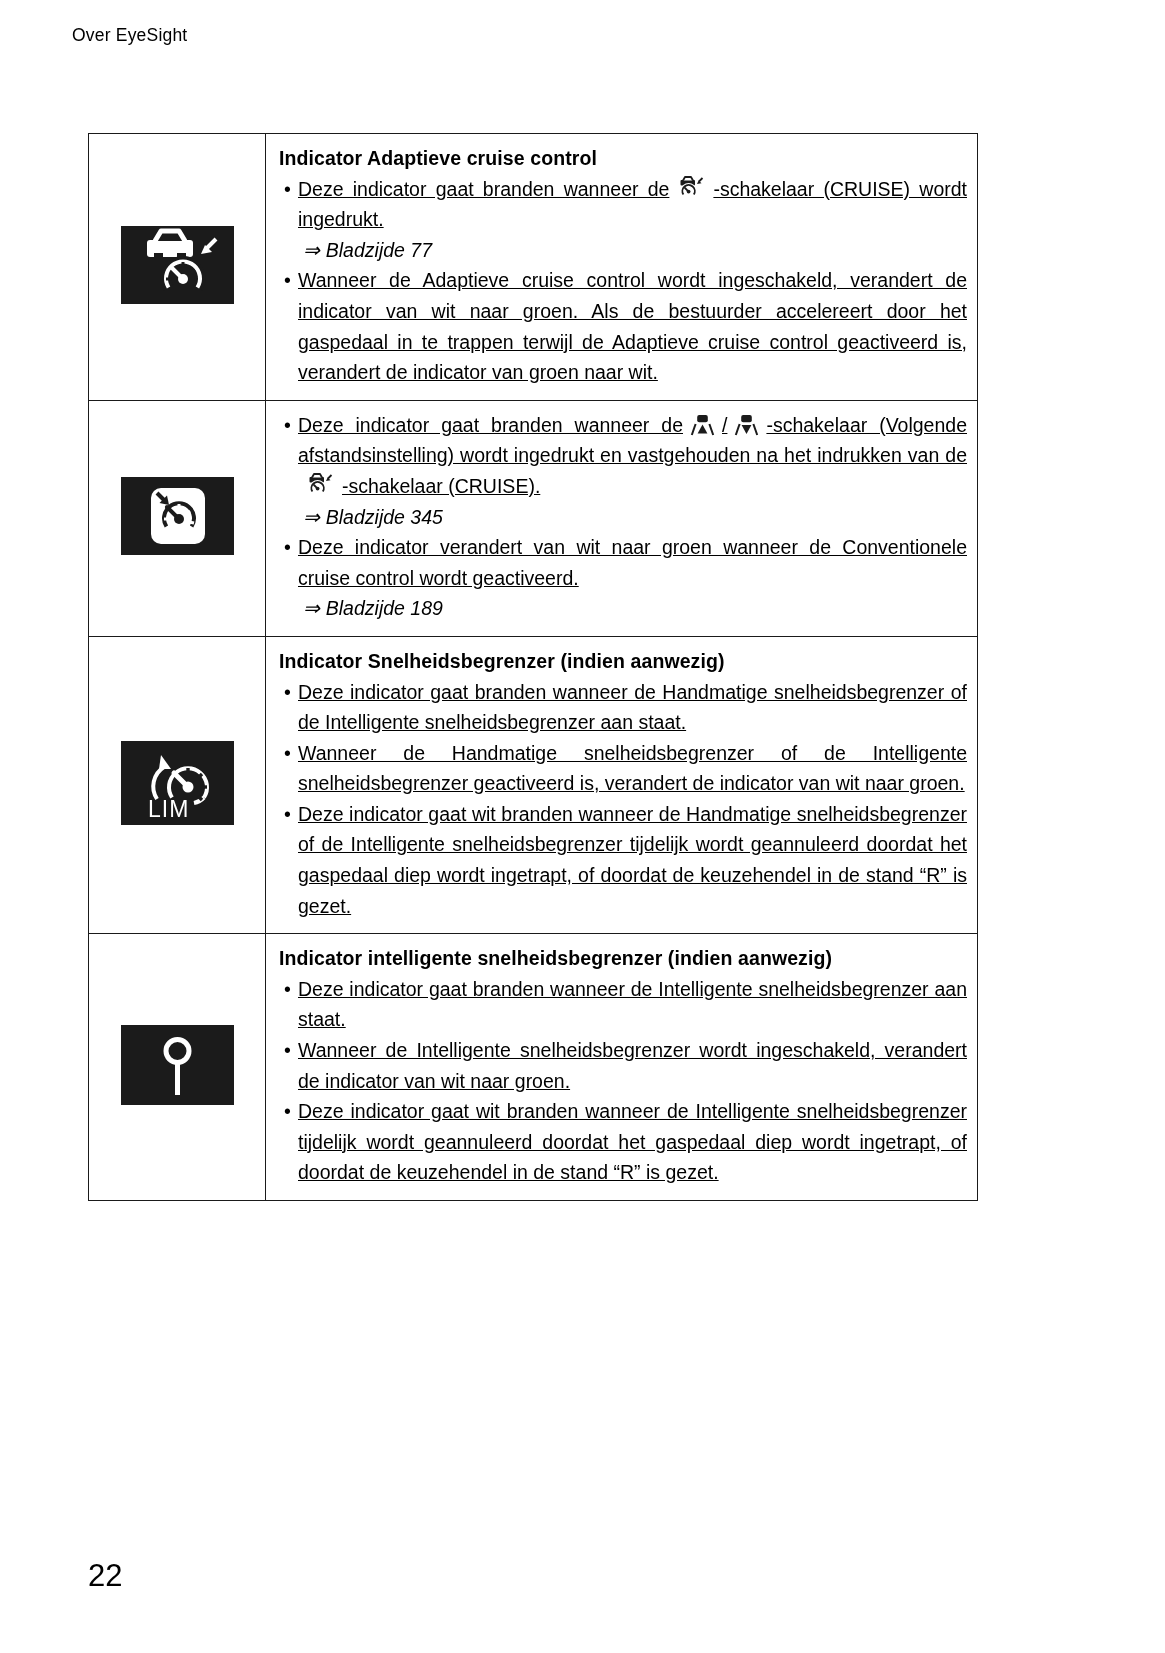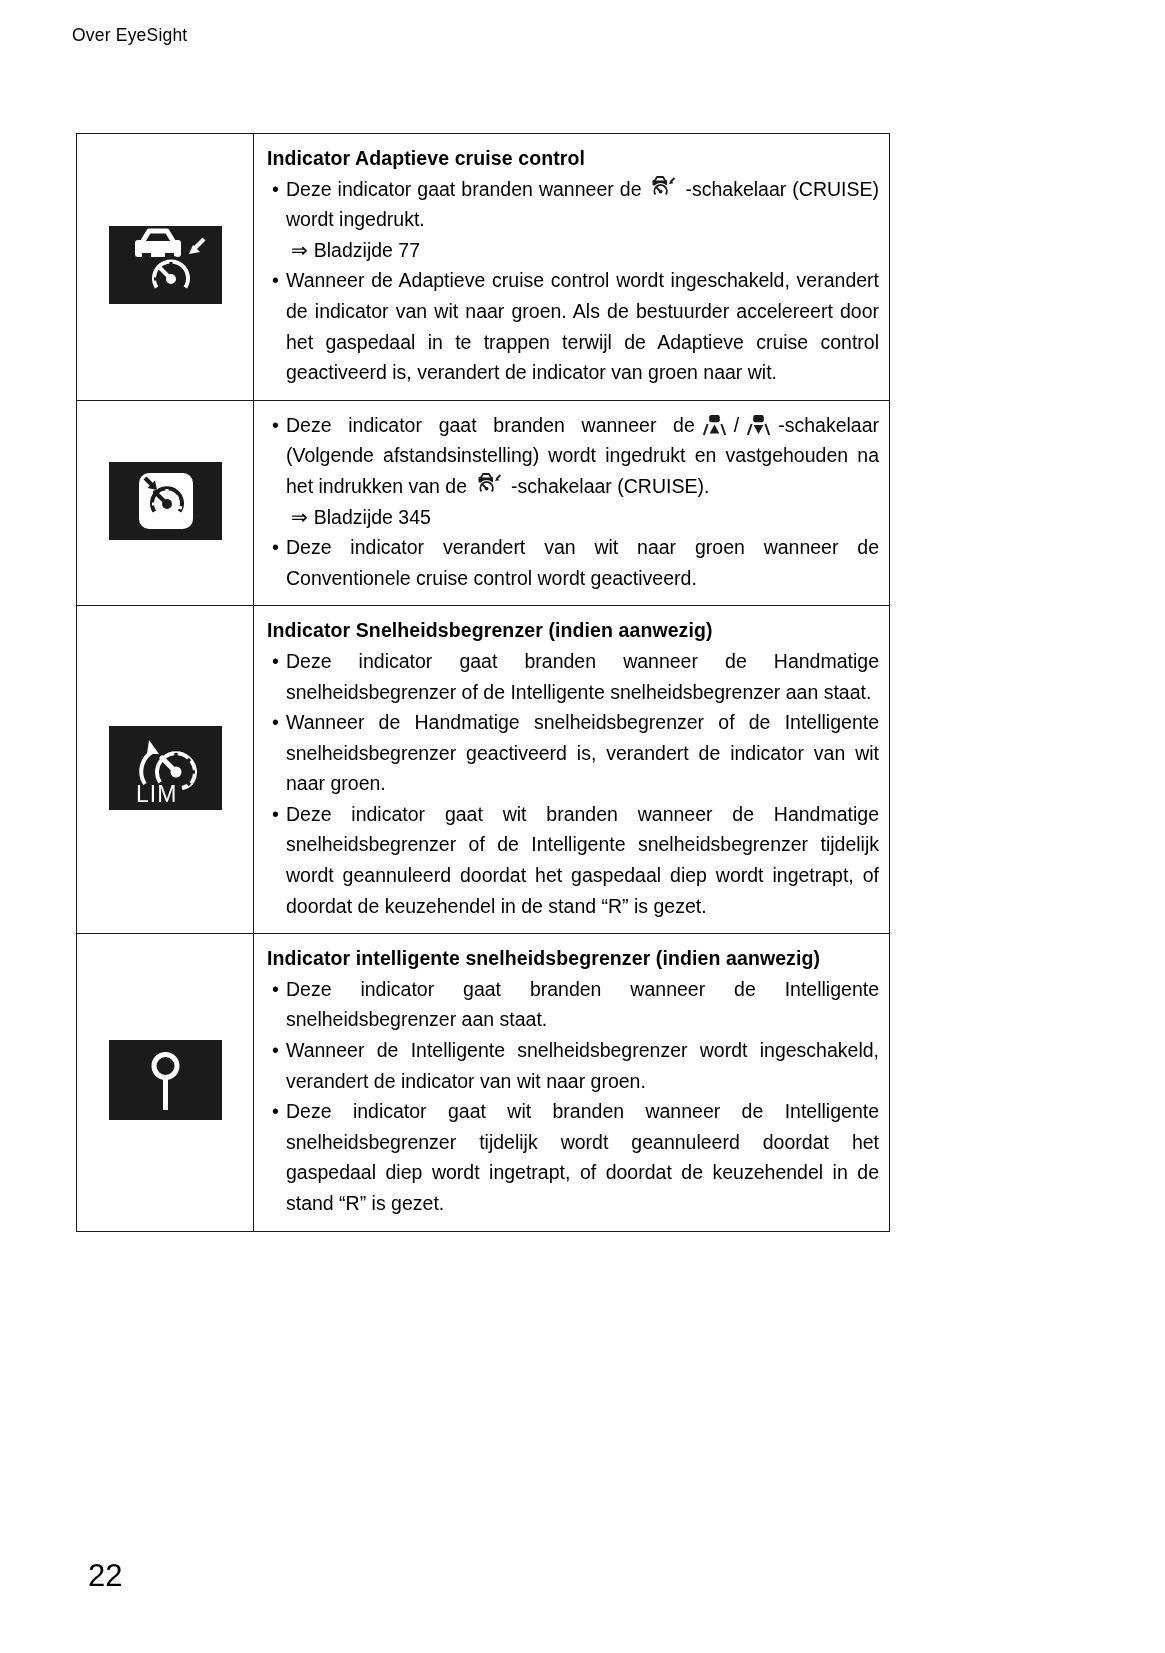--- a/index.html
+++ b/index.html
@@ -13,40 +13,40 @@
   .page-header {
     position: absolute; left: 72px; top: 25px;
     font-size: 17.5px; letter-spacing: 0.2px;
   }
   .page-number {
     position: absolute; left: 88px; top: 1558px;
     font-size: 31px;
     text-align: center;
   }
   .indicator-table {
-    position: absolute; left: 76px; top: 133px; width: 814px;
+    position: absolute; left: 88px; top: 133px; width: 890px;
     border: 1.6px solid #1a1a1a;
   }
   .t-row { display: flex; align-items: stretch; }
   .t-row + .t-row { border-top: 1.4px solid #1a1a1a; }
   .icon-cell {
     width: 177px; flex: 0 0 177px;
     border-right: 1.4px solid #1a1a1a;
     display: flex; align-items: center; justify-content: center;
   }
   .icon-badge { display: block; }
   .content-cell {
     flex: 1 1 auto; padding: 9px 10px 12px 13px;
     font-size: 19.5px; line-height: 30.6px;
   }
   .row-heading { font-weight: bold; letter-spacing: 0.1px; }
   .bullet-item { display: flex; }
   .bullet-dot { flex: 0 0 19px; text-align: left; padding-left: 5px; }
-  .bullet-text { flex: 1 1 auto; text-align: justify; hyphens: none; }
-  .page-ref { padding-left: 24px; }
+  .bullet-text { flex: 1 1 auto; text-align: justify; hyphens: none; text-decoration: underline; }
+  .page-ref { padding-left: 24px; font-style: italic; }
   .page-ref .dbl-arrow { margin-right: 6px; font-size: 20px; }
   .inline-icon { display: inline-block; vertical-align: -5px; margin: 0 7px; line-height: 0; }
   .inline-icon svg { display: block; }
 </style>
 </head>
 <body>
 
 <div class="page-header">Over EyeSight</div>
 
 <div class="indicator-table" id="indicator-table">
@@ -129,20 +129,21 @@
                 <circle cx="12.6" cy="16.6" r="1.9" fill="#1b1b1b"></circle>
                 <line x1="26.5" y1="3" x2="23" y2="6.5" stroke="#1b1b1b" stroke-width="1.8"></line>
                 <path d="M21 9 L25.5 8.3 L22.6 5.4 Z" fill="#1b1b1b"></path>
               </svg></span><span>-schakelaar (CRUISE).</span></div>
         </div>
         <div class="page-ref"><span class="dbl-arrow">⇒</span><span>Bladzijde 345</span></div>
         <div class="bullet-item">
           <span class="bullet-dot">•</span>
           <div class="bullet-text"><span>Deze indicator verandert van wit naar groen wanneer de Conventionele cruise control wordt geactiveerd.</span></div>
         </div>
+        <div class="page-ref"><span class="dbl-arrow">⇒</span><span>Bladzijde 189</span></div>
       </div>
     </div>
     <div class="t-row">
       <div class="icon-cell">
         <span class="icon-badge"><svg width="113" height="84" viewBox="0 0 113 84">
             <rect width="113" height="84" fill="#1b1b1b"></rect>
             <path d="M51 56.5 A19 19 0 1 1 83 56.5" fill="none" stroke="#ffffff" stroke-width="4"></path>
             <path d="M83 56.5 A19 19 0 0 1 73 62" fill="none" stroke="#ffffff" stroke-width="4"></path>
             <line x1="67" y1="27" x2="67" y2="33" stroke="#1b1b1b" stroke-width="3.4"></line>
             <line x1="81" y1="33" x2="77" y2="37" stroke="#1b1b1b" stroke-width="3.4"></line>

